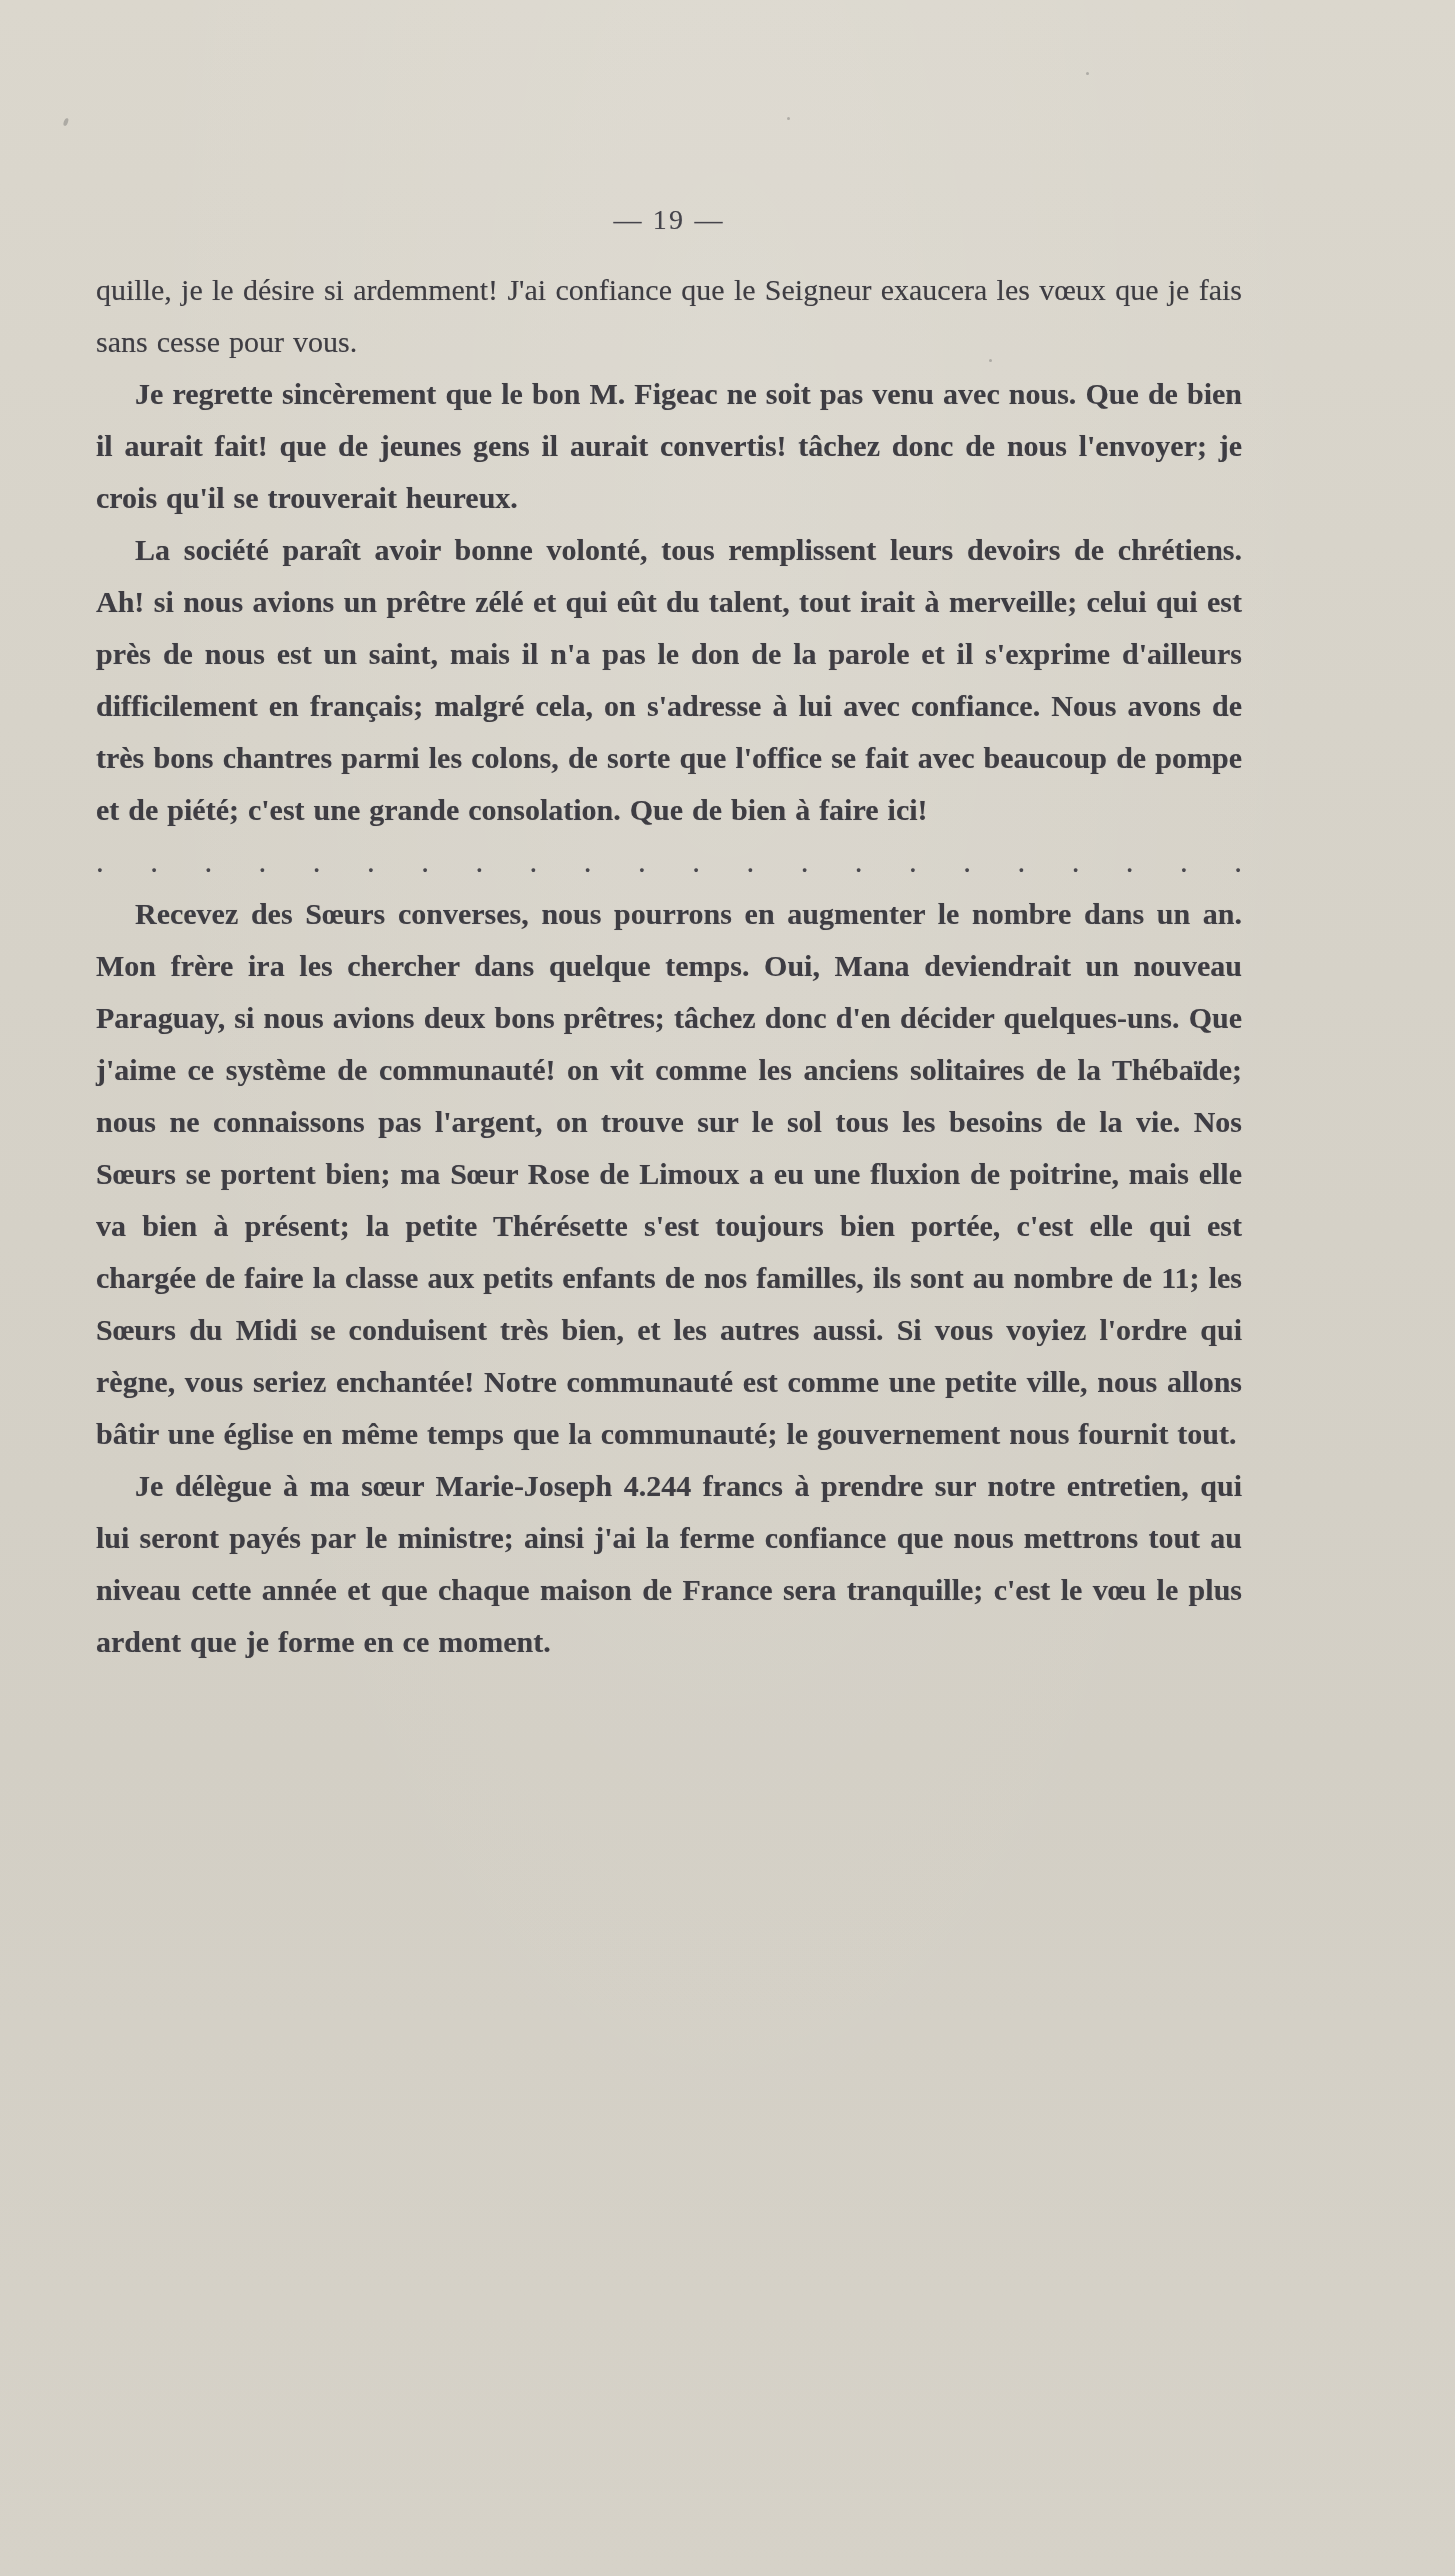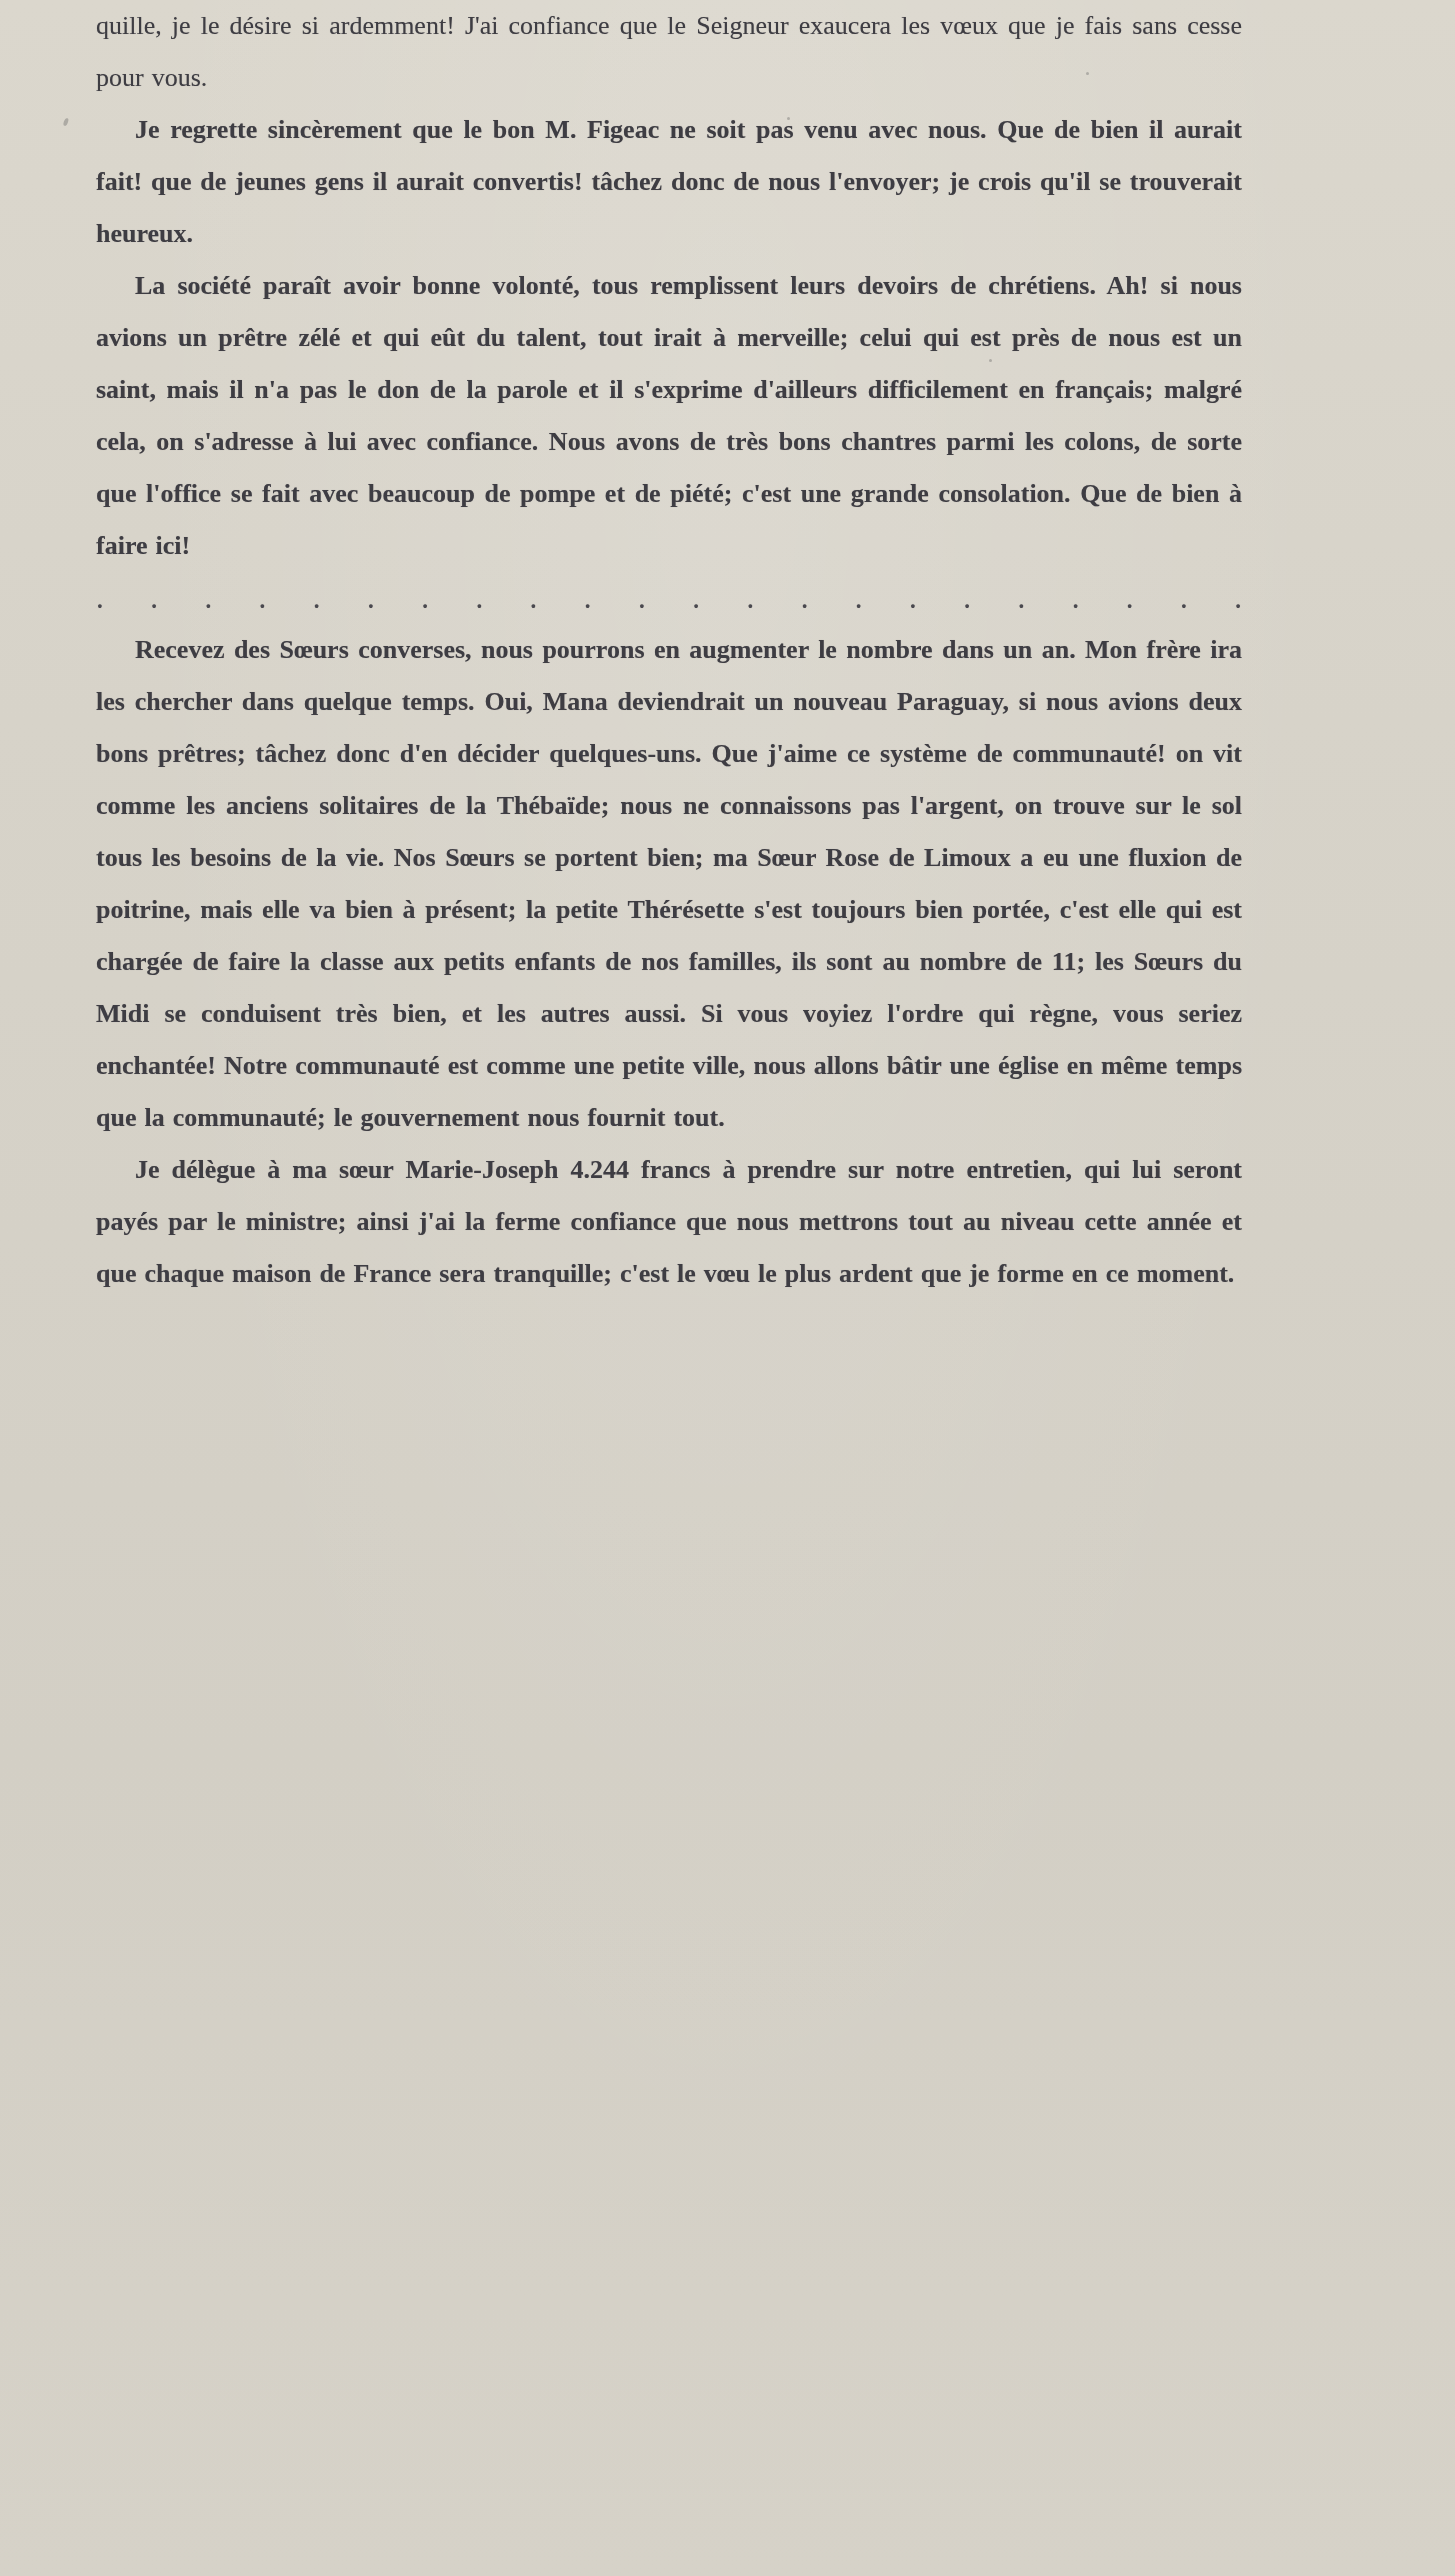--- a/index.html
+++ b/index.html
@@ -26,21 +26,21 @@
   .page-number {
     padding-top: 204px;
     margin-bottom: 28.4px;
     text-align: center;
     font-size: 28px;
     letter-spacing: 2.2px;
     color: #45444b;
     text-shadow: 0 0 0.7px rgba(64,63,70,0.35);
   }
   .body-text p {
-    font-size: 26px;
+    font-size: 30px;
     line-height: 52px;
     text-align: justify;
     color: #3e3d43;
     text-shadow: 0 0 0.7px rgba(62,61,67,0.35);
     word-spacing: 1.5px;
   }
   .body-text p.indent { text-indent: 39px; font-weight: bold; }
   .dots-line {
     font-size: 31px;
     line-height: 52px;
@@ -64,20 +64,21 @@
 </style>
 </head>
 <body>
 
 <span class="speck s1"></span>
 <span class="speck s2"></span>
 <span class="speck s3"></span>
 <span class="speck s4"></span>
 
 <div class="scan-page">
+  <div class="page-number">— 19 —</div>
 
   <div class="body-text">
     <p class="para">quille, je le désire si ardemment! J'ai confiance que le Seigneur exaucera les vœux que je fais sans cesse pour vous.</p>
 
     <p class="para indent">Je regrette sincèrement que le bon M. Figeac ne soit pas venu avec nous. Que de bien il aurait fait! que de jeunes gens il aurait convertis! tâchez donc de nous l'envoyer; je crois qu'il se trouverait heureux.</p>
 
     <p class="para indent">La société paraît avoir bonne volonté, tous remplissent leurs devoirs de chrétiens. Ah! si nous avions un prêtre zélé et qui eût du talent, tout irait à merveille; celui qui est près de nous est un saint, mais il n'a pas le don de la parole et il s'exprime d'ailleurs difficilement en français; malgré cela, on s'adresse à lui avec confiance. Nous avons de très bons chantres parmi les colons, de sorte que l'office se fait avec beaucoup de pompe et de piété; c'est une grande consolation. Que de bien à faire ici!</p>
 
     <div class="dots-line">. . . . . . . . . . . . . . . . . . . . . .</div>
 

